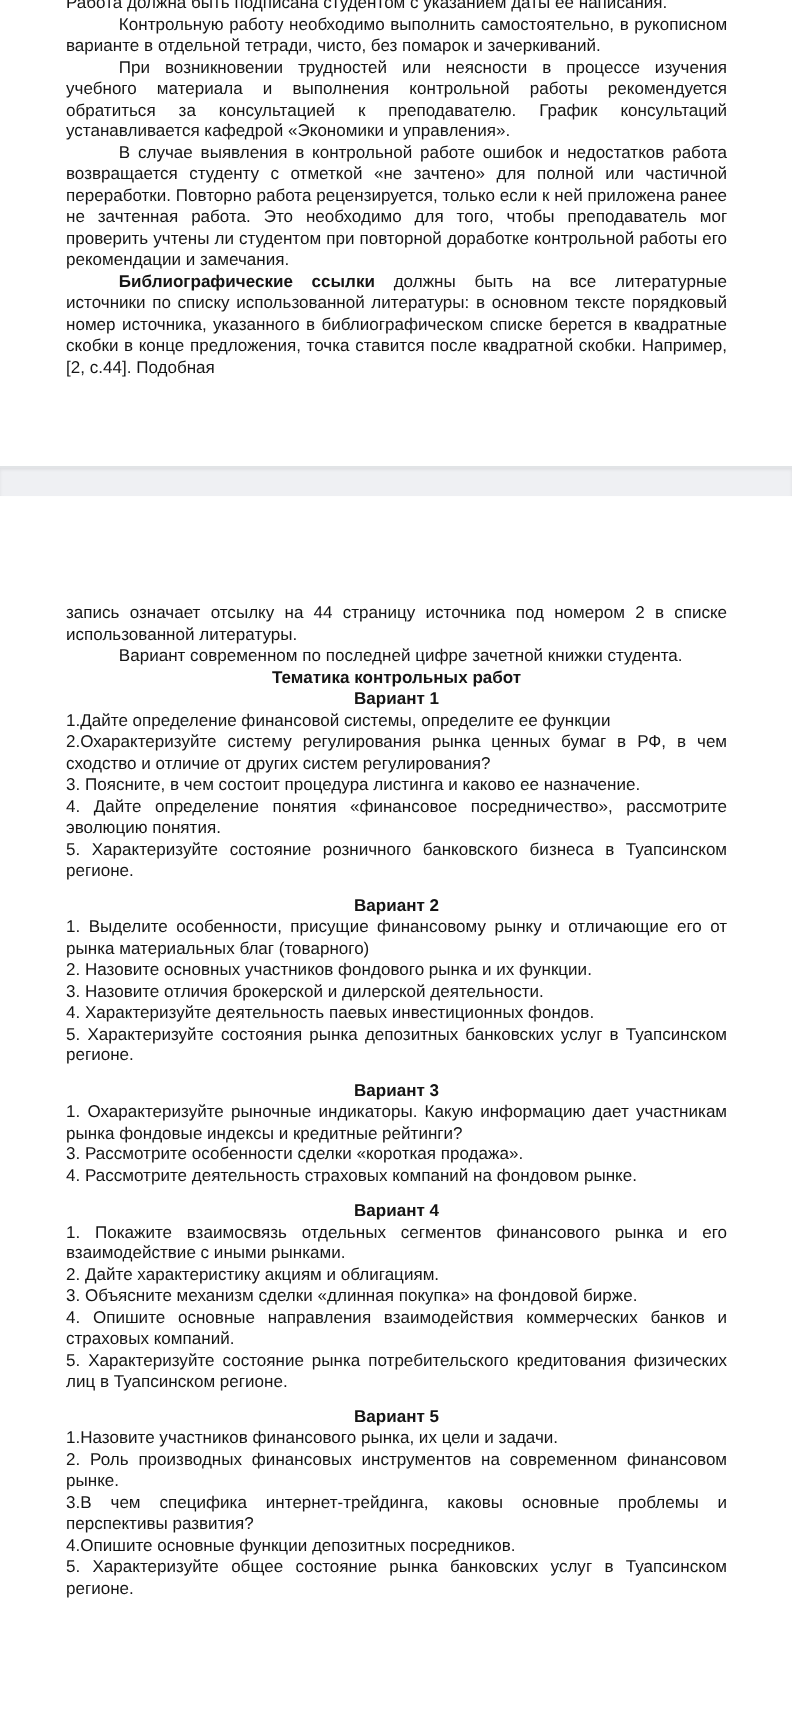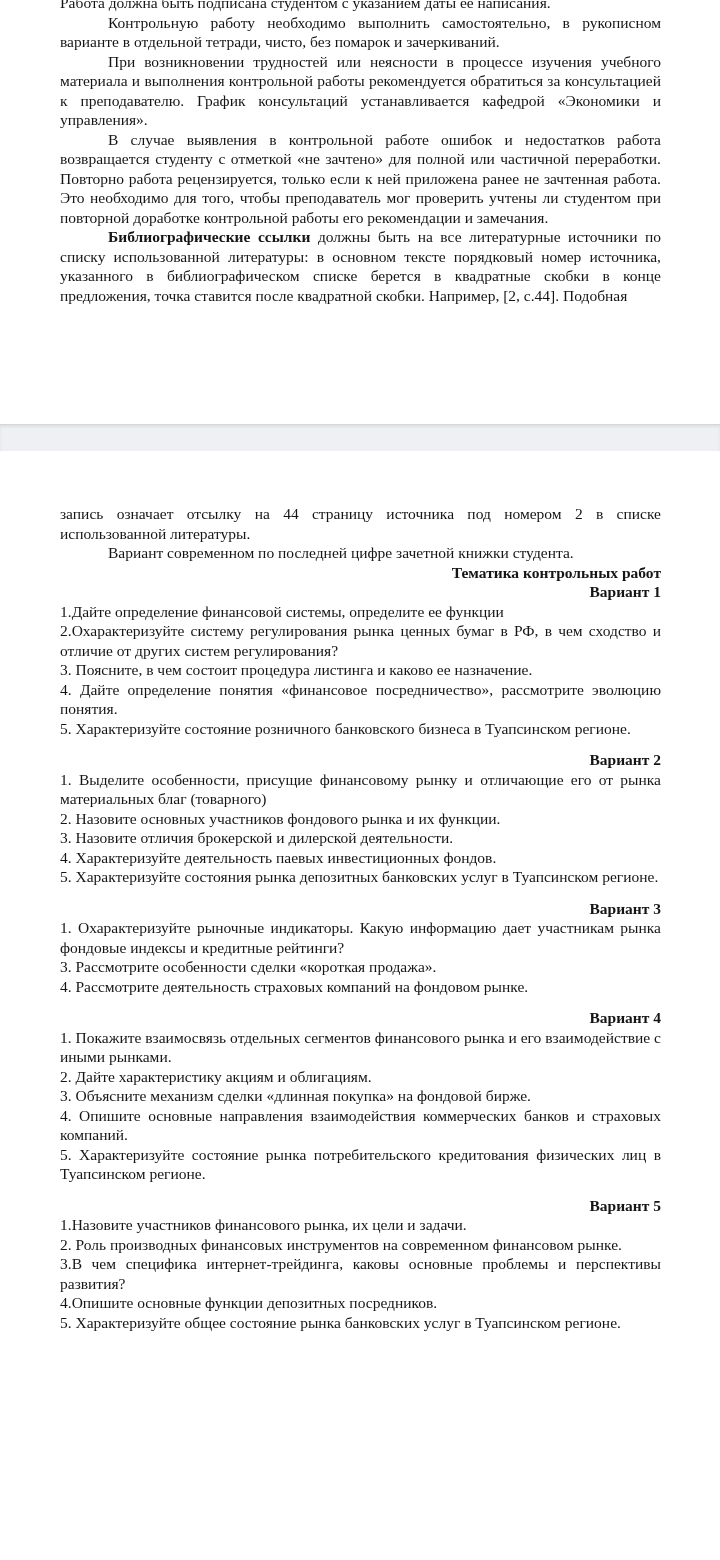--- a/index.html
+++ b/index.html
@@ -6,44 +6,44 @@
     margin: 0;
     padding: 0;
     background: #ffffff;
   }
   .stage {
     position: relative;
     width: 720px;
     height: 1560px;
     overflow: hidden;
     background: #ffffff;
-    font-family: Liberation Serif, serif;
+    font-family: Liberation Sans, sans-serif;
     color: #151515;
   }
   .text-col {
     position: absolute;
     left: 60px;
     width: 601px;
     font-size: 15.5px;
     line-height: 19.5px;
     text-align: justify;
   }
   .page1-col { top: -7px; }
-  .page2-col { top: 504px; }
+  .page2-col { top: 548px; }
   .para {
     margin: 0;
     padding: 0;
     text-indent: 0;
   }
   .para.indent { text-indent: 48px; }
   .heading {
     margin: 0;
     padding: 0;
     font-weight: bold;
-    text-align: right;
+    text-align: center;
     text-indent: 0;
   }
   .heading.gap { margin-top: 12px; }
   .page-separator {
     position: absolute;
     left: 0;
     top: 424px;
     width: 720px;
     height: 26px;
     border-top: 1px solid #d5d7db;

